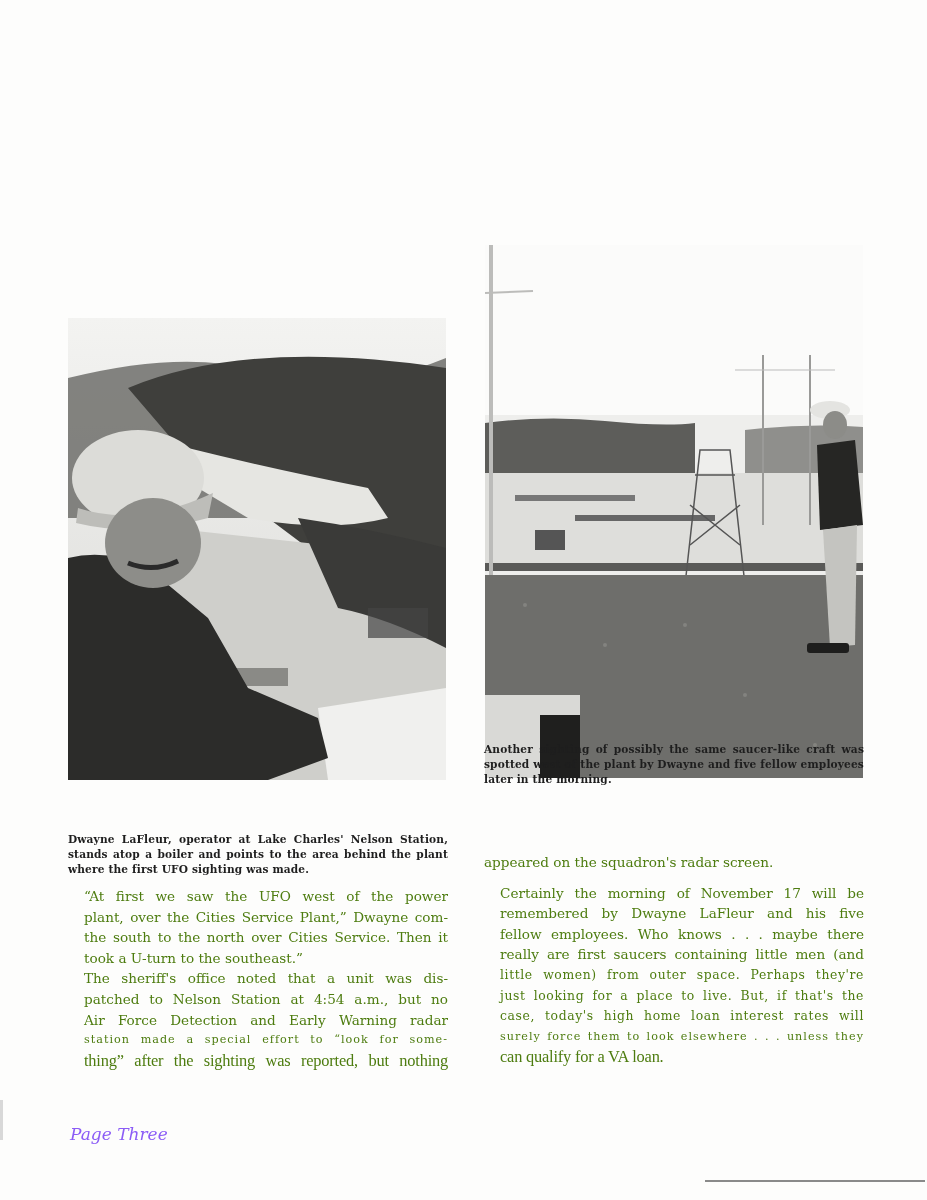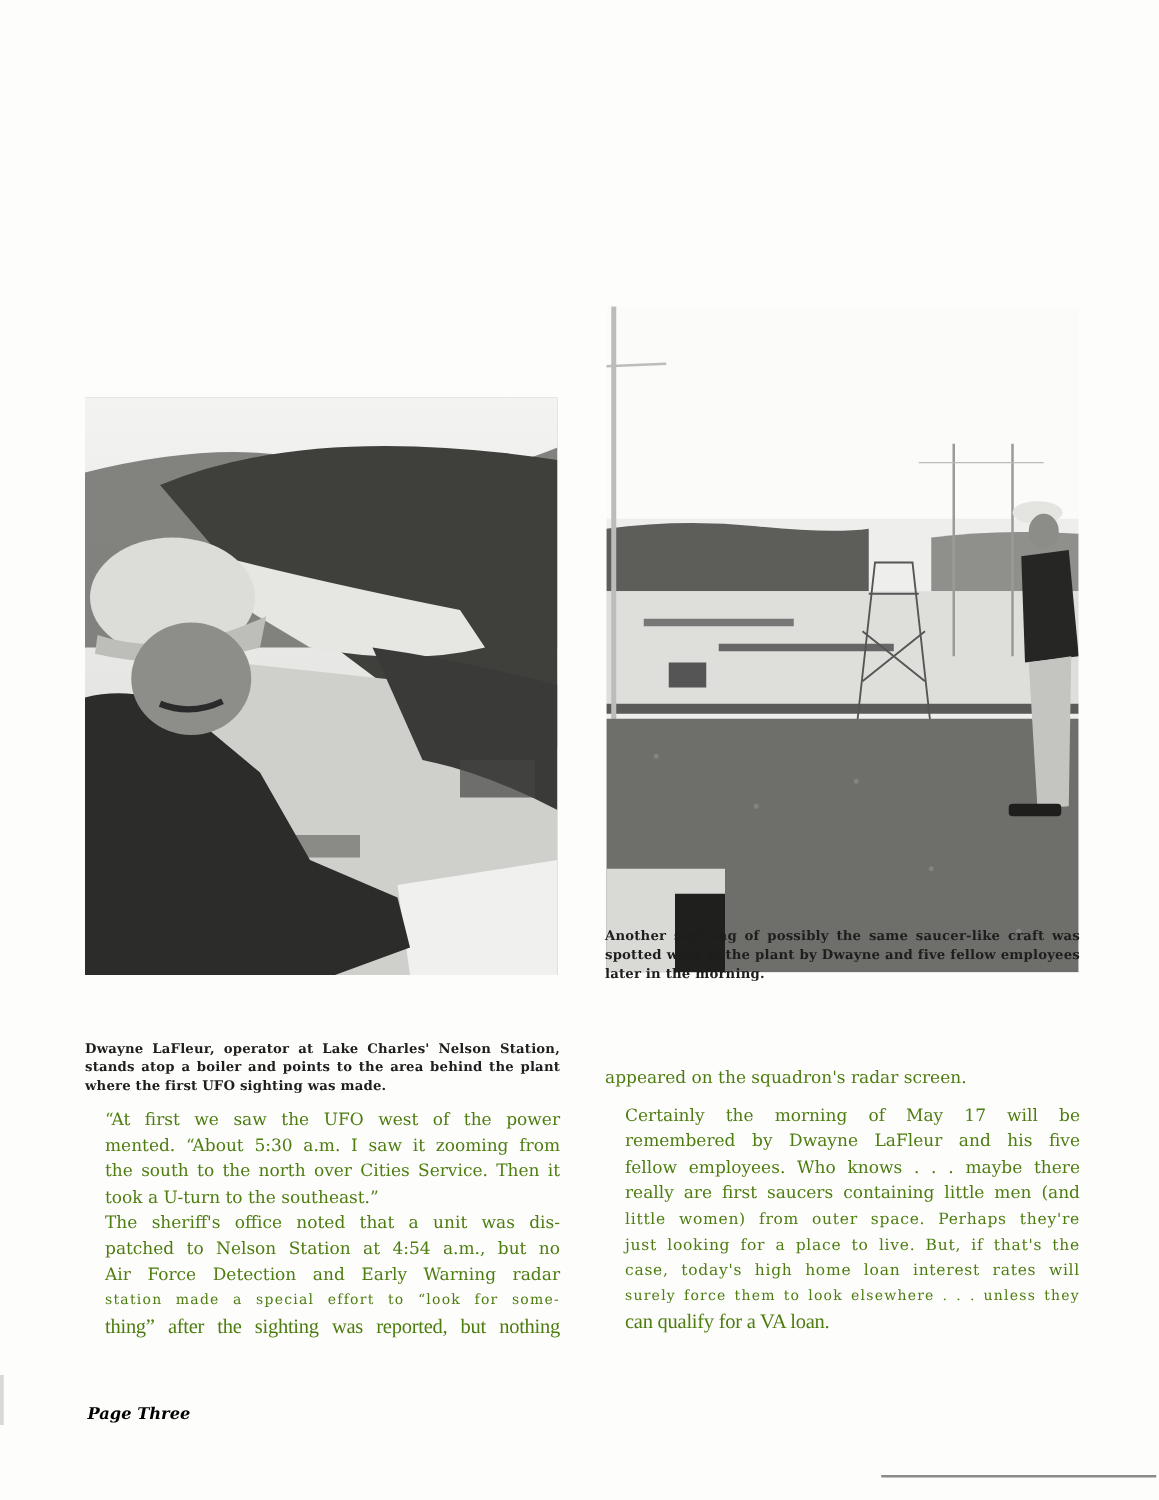--- a/index.html
+++ b/index.html
@@ -24,21 +24,21 @@
     .col p span.line { display: block; text-align: justify; text-align-last: justify; }
     .col p span.line.end { text-align-last: left; }
     #col-left { left: 68px; top: 886px; width: 380px; }
     #col-right { left: 484px; top: 840px; width: 380px; margin-top: 12px; }
     .indent { text-indent: 16px; }
     .sm { font-size: 12.4px; letter-spacing: 0.6px; }
     .xs { font-size: 11.2px; letter-spacing: 1px; }
     .cond { font-family: "Liberation Serif", serif; font-size: 16.4px; letter-spacing: -0.2px; }
     #page-number {
       position: absolute; left: 70px; top: 1124px;
-      font-family: "DejaVu Serif", serif; font-style: italic; font-size: 13px; color: #000000; font-weight: bold;
+      font-family: "DejaVu Serif", serif; font-style: italic; font-size: 17px; color: #8b5cf6;
     }
     #footer-rule { position: absolute; left: 705px; top: 1180px; width: 220px; height: 2px; background: #8a8a8a; }
     #left-edge-shade { position: absolute; left: 0; top: 1100px; width: 3px; height: 40px; background: #d8d8d8; }
   </style>
 </head>
 <body>
 
 <div id="photo-left" class="photo" title="Dwayne LaFleur in a hard hat atop a boiler, pointing to the area behind the plant">
   <svg width="378" height="462" viewBox="0 0 378 462">
     <defs>
@@ -102,39 +102,39 @@
     <rect x="322" y="398" width="42" height="10" rx="3" fill="#1e1e1d"></rect>
   </svg>
 </div>
 
 <div id="caption-left" class="caption">Dwayne LaFleur, operator at Lake Charles' Nelson Station, stands atop a boiler and points to the area behind the plant where the first UFO sighting was made.</div>
 <div id="caption-right" class="caption">Another sighting of possibly the same saucer-like craft was spotted west of the plant by Dwayne and five fellow employees later in the morning.</div>
 
 <div id="col-left" class="col">
   <p class="indent">
     <span class="line">“At first we saw the UFO west of the power</span>
-    <span class="line">mented. “About 5:30 a.m. I saw it zooming from</span>
+    <span class="line">plant, over the Cities Service Plant,” Dwayne com-</span>
     <span class="line">the south to the north over Cities Service. Then it</span>
     <span class="line end">took a U-turn to the southeast.”</span>
   </p>
   <p class="indent">
     <span class="line">The sheriff's office noted that a unit was dis-</span>
     <span class="line">patched to Nelson Station at 4:54 a.m., but no</span>
     <span class="line">Air Force Detection and Early Warning radar</span>
     <span class="line xs">station made a special effort to “look for some-</span>
     <span class="line cond">thing” after the sighting was reported, but nothing</span>
   </p>
 </div>
 
 <div id="col-right" class="col">
   <p style="margin-bottom:10px;">
     <span class="line end">appeared on the squadron's radar screen.</span>
   </p>
   <p class="indent">
-    <span class="line">Certainly the morning of May 17 will be</span>
+    <span class="line">Certainly the morning of November 17 will be</span>
     <span class="line">remembered by Dwayne LaFleur and his five</span>
     <span class="line">fellow employees. Who knows . . . maybe there</span>
     <span class="line">really are first saucers containing little men (and</span>
     <span class="line sm">little women) from outer space. Perhaps they're</span>
     <span class="line sm">just looking for a place to live. But, if that's the</span>
     <span class="line sm">case, today's high home loan interest rates will</span>
     <span class="line xs">surely force them to look elsewhere . . . unless they</span>
     <span class="line end cond">can qualify for a VA loan.</span>
   </p>
 </div>

